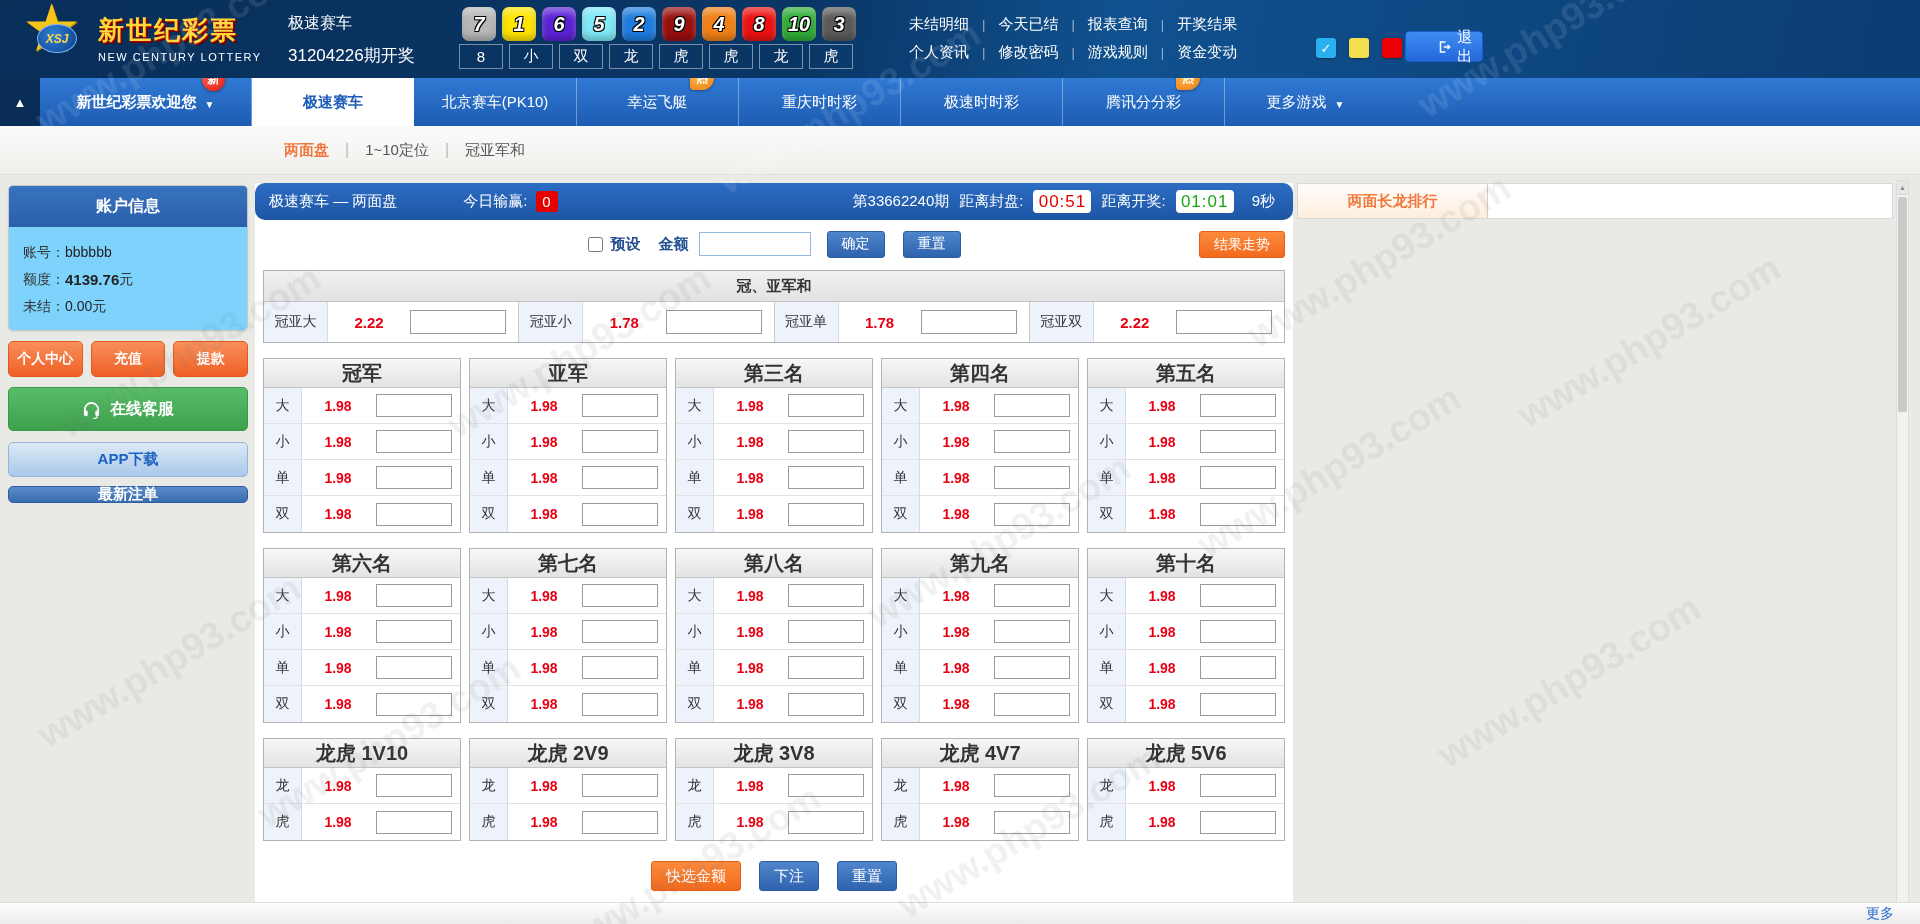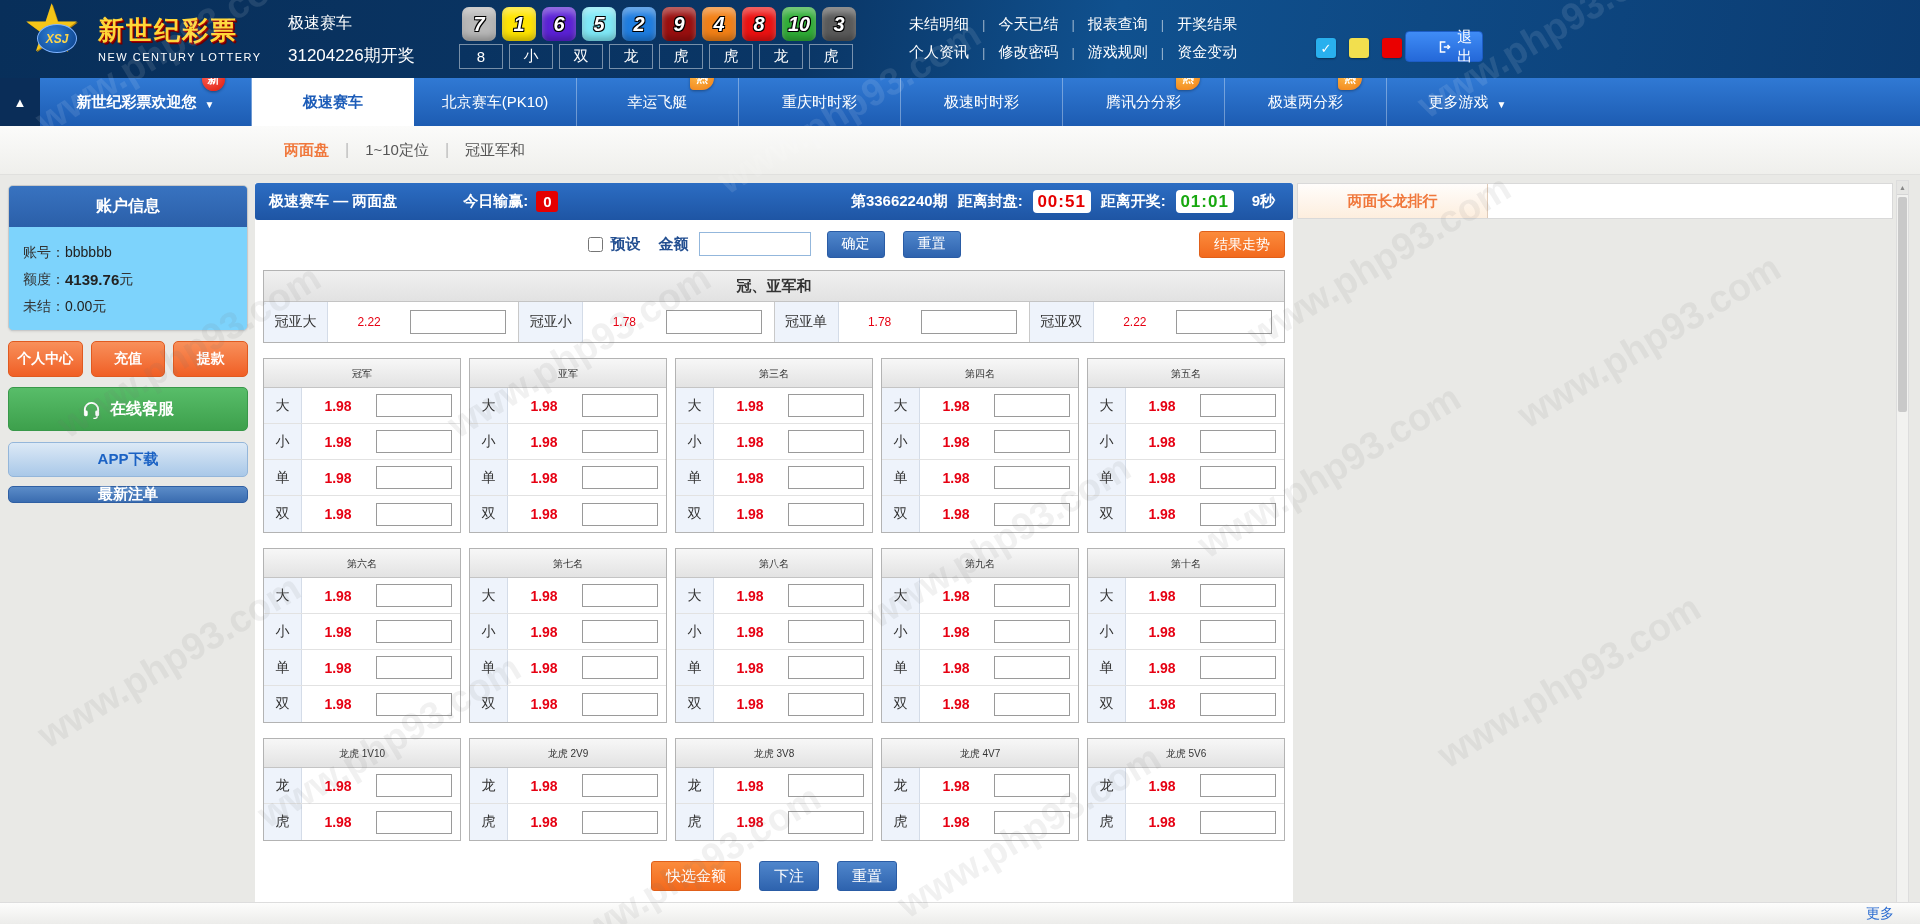--- a/index.html
+++ b/index.html
@@ -61,21 +61,21 @@
 .acc-val{color:#222;}
 .acc-val.bold{font-weight:bold;font-size:15px;}
 .side-btns{display:flex;gap:8px;margin-top:10px;}
 .obtn{flex:1;height:36px;background:linear-gradient(#f8905b,#f05f25);border:1px solid #e05a20;border-radius:5px;color:#fff;font-size:14px;font-weight:bold;display:flex;align-items:center;justify-content:center;cursor:pointer;white-space:nowrap;}
 .service-btn{margin-top:10px;height:44px;background:linear-gradient(#58bd69,#3da04c);border:1px solid #39984a;border-radius:5px;color:#fff;font-size:16px;font-weight:bold;display:flex;align-items:center;justify-content:center;gap:9px;cursor:pointer;}
 .app-btn{margin-top:11px;height:35px;background:linear-gradient(#dce9f6,#a9c8e8);border:1px solid #94b6da;border-radius:5px;color:#1b62c4;font-size:15px;font-weight:bold;display:flex;align-items:center;justify-content:center;cursor:pointer;}
 .orders-btn{margin-top:9px;height:17px;background:linear-gradient(#5b8cc8,#3a6cb0);border:1px solid #2f5fa3;border-radius:5px;color:#fff;font-size:15px;font-weight:bold;display:flex;align-items:center;justify-content:center;cursor:pointer;}
 
 
 .main{position:absolute;left:255px;top:8px;width:1038px;background:#fff;padding:0 8px 10px;}
-.gbar{height:37px;margin:0 -8px;background:linear-gradient(#2c6dc3,#1e55a4);border-radius:3px;display:flex;align-items:center;color:#fff;font-size:15px;font-weight:bold;padding:0 14px;}
+.gbar{height:37px;margin:0 -8px;background:linear-gradient(#2c6dc3,#1e55a4);border-radius:10px;display:flex;align-items:center;color:#fff;font-size:15px;font-weight:normal;padding:0 14px;}
 .gbar-win-label{margin-left:66px;}
 .gbar-win{background:#e50000;border-radius:3px;min-width:22px;height:21px;display:inline-flex;align-items:center;justify-content:center;margin-left:8px;padding:0 4px;font-size:15px;}
 .gbar-right{margin-left:auto;display:flex;align-items:center;gap:10px;}
 .time{background:#fff;border-radius:4px;width:58px;height:23px;display:inline-flex;align-items:center;justify-content:center;font-size:17px;letter-spacing:1px;}
 .time.red{color:#e50000;}
 .time.green{color:#18a810;}
 .secs{margin-left:8px;margin-right:4px;}
 .controls{height:48px;display:flex;align-items:center;justify-content:center;position:relative;}
 .controls input[type=checkbox]{width:15px;height:15px;cursor:pointer;}
 .ctl-label{font-size:15px;color:#234f91;font-weight:bold;margin:0 10px 0 8px;}
@@ -85,27 +85,27 @@
 .btn.orange{background:linear-gradient(#fb8b3c,#f2691d);border-color:#e0601a;}
 .trend{position:absolute;right:0;top:11px;}
 
 
 .sum-table{border:1px solid #b3b3b3;}
 .sum-h{height:31px;background:linear-gradient(#f0f0f0,#e2e2e2);border-bottom:1px solid #c4c4c4;display:flex;align-items:center;justify-content:center;font-size:15px;font-weight:bold;color:#333;}
 .sum-row{height:40px;display:flex;}
 .sum-cell{flex:1;display:flex;align-items:center;}
 .sum-cell + .sum-cell{border-left:1px solid #c9c9c9;}
 .sum-label{width:64px;height:100%;background:#eef3fb;border-right:1px solid #d4dce8;display:flex;align-items:center;justify-content:center;font-size:14px;color:#333;}
-.sum-odds{flex:1;text-align:center;color:#e60012;font-weight:normal;font-size:12px;}
+.sum-odds{flex:1;text-align:center;color:#e60012;font-weight:bold;font-size:15px;}
 .amt{width:96px;height:24px;border:1px solid #9a9a9a;margin-right:12px;}
 
 
 .bet-row{display:flex;justify-content:space-between;margin-top:15px;}
 .bet-table{width:198px;border:1px solid #b3b3b3;background:#fff;}
-.bet-title{height:29px;line-height:29px;text-align:center;font-weight:normal;font-size:10px;color:#333;background:linear-gradient(#f7f7f7,#e3e3e3);border-bottom:1px solid #c4c4c4;}
+.bet-title{height:29px;line-height:29px;text-align:center;font-weight:bold;font-size:20px;color:#333;background:linear-gradient(#f7f7f7,#e3e3e3);border-bottom:1px solid #c4c4c4;}
 .bet-line{display:flex;align-items:center;height:36px;border-bottom:1px solid #e2e2e2;}
 .bet-line:last-child{border-bottom:none;}
 .bet-label{width:38px;height:100%;background:#eef3fb;border-right:1px solid #d4dce8;display:flex;align-items:center;justify-content:center;font-size:14px;color:#333;}
 .bet-odds{width:72px;text-align:center;color:#e60012;font-weight:bold;font-size:14px;}
 .bet-line .amt{width:76px;height:23px;margin-right:8px;margin-left:auto;}
 .sum-wrap{margin-top:2px;}
 
 
 .bot-btns{display:flex;justify-content:center;gap:18px;margin-top:20px;}
 .bot-btns .big{height:30px;font-size:15px;}
@@ -233,24 +233,20 @@
         <span class="badge-hot">热</span>
       </div>
       <div class="tab">
         <span>重庆时时彩</span>
       </div>
       <div class="tab">
         <span>极速时时彩</span>
       </div>
       <div class="tab">
         <span>腾讯分分彩</span>
-        <span class="badge-hot">热</span>
-      </div>
-      <div class="tab">
-        <span>极速两分彩</span>
         <span class="badge-hot">热</span>
       </div>
       <div class="tab">
         <span>更多游戏</span>
         <span class="arr-down">▼</span>
       </div>
     </div>
 </div>
 
 <div class="breadcrumb">

